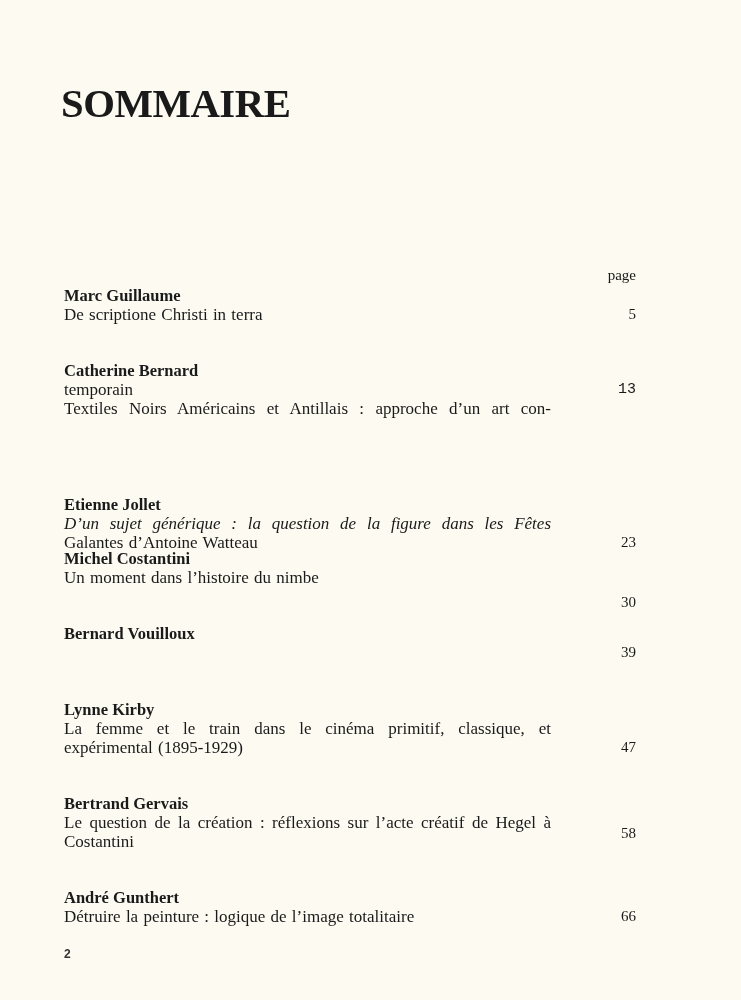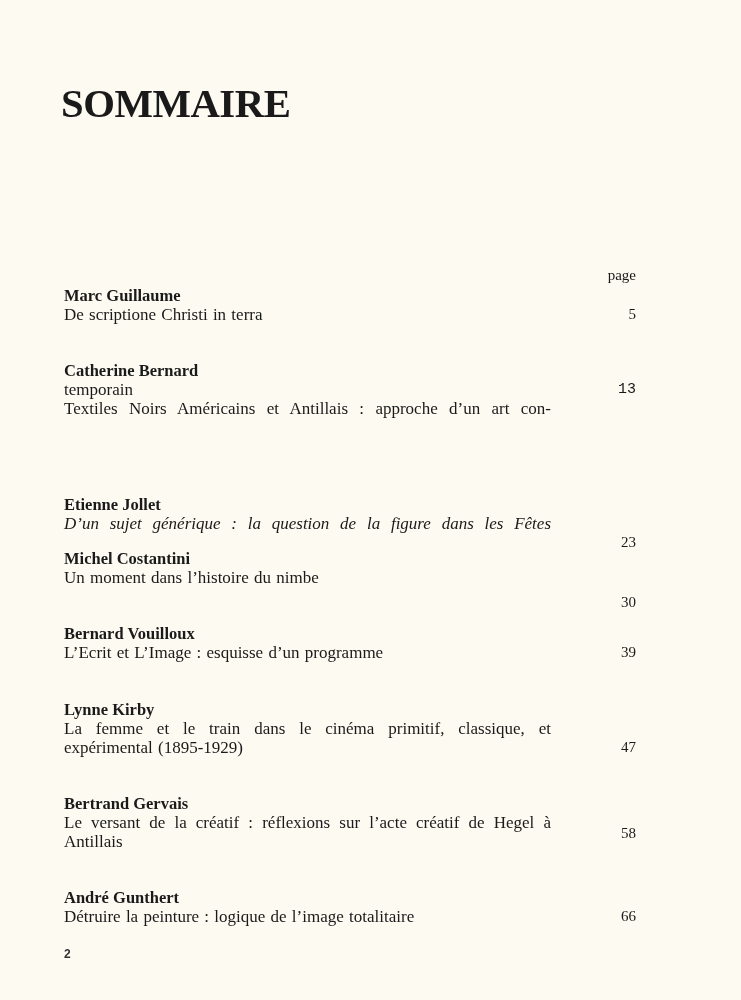--- a/index.html
+++ b/index.html
@@ -65,46 +65,46 @@
 <div class="entry" style="top:361px;">
   <div class="author">Catherine Bernard</div>
   <div class="work">temporain</div>
   <div class="work" style="text-align-last:justify;">Textiles Noirs Américains et Antillais : approche d’un art con-</div>
   <div class="pg" style="top:19px;font-family:Liberation Mono, monospace;">13</div>
 </div>
 
 <div class="entry" style="top:455px;margin-top:40px;">
   <div class="author">Etienne Jollet</div>
   <div class="work" style="text-align-last:justify;font-style:italic;">D’un sujet générique : la question de la figure dans les Fêtes</div>
+  <div class="work">Galantes d’Antoine Watteau</div>
   <div class="pg" style="top:38px;">23</div>
 </div>
 
 <div class="entry" style="top:549px;">
   <div class="author">Michel Costantini</div>
   <div class="work">Un moment dans l’histoire du nimbe</div>
   <div class="pg" style="top:19px;margin-top:25px;">30</div>
 </div>
 
 <div class="entry" style="top:624px;">
   <div class="author">Bernard Vouilloux</div>
-  <div class="work">L’Ecrit et L’Image : esquisse d’un programme</div>
   <div class="pg" style="top:19px;">39</div>
 </div>
 
 <div class="entry" style="top:700px;">
   <div class="author">Lynne Kirby</div>
   <div class="work" style="text-align-last:justify;">La femme et le train dans le cinéma primitif, classique, et</div>
   <div class="work">expérimental (1895-1929)</div>
   <div class="pg" style="top:38px;">47</div>
 </div>
 
 <div class="entry" style="top:794px;">
   <div class="author">Bertrand Gervais</div>
-  <div class="work" style="text-align-last:justify;">Le versant de la créatif : réflexions sur l’acte créatif de Hegel à</div>
-  <div class="work">Antillais</div>
+  <div class="work" style="text-align-last:justify;">Le question de la création : réflexions sur l’acte créatif de Hegel à</div>
+  <div class="work">Costantini</div>
   <div class="pg" style="top:30px;">58</div>
 </div>
 
 <div class="entry" style="top:888px;">
   <div class="author">André Gunthert</div>
   <div class="work">Détruire la peinture : logique de l’image totalitaire</div>
   <div class="pg" style="top:19px;">66</div>
 </div>
 
 <div class="folio">2</div>

